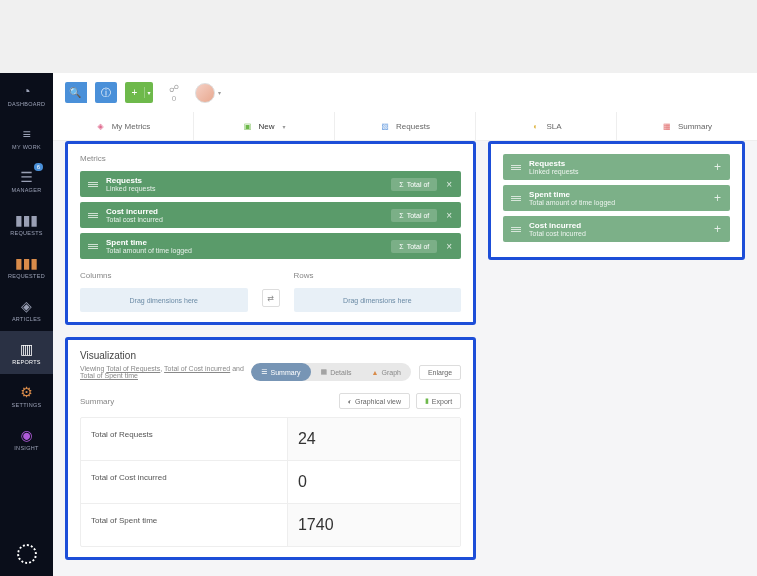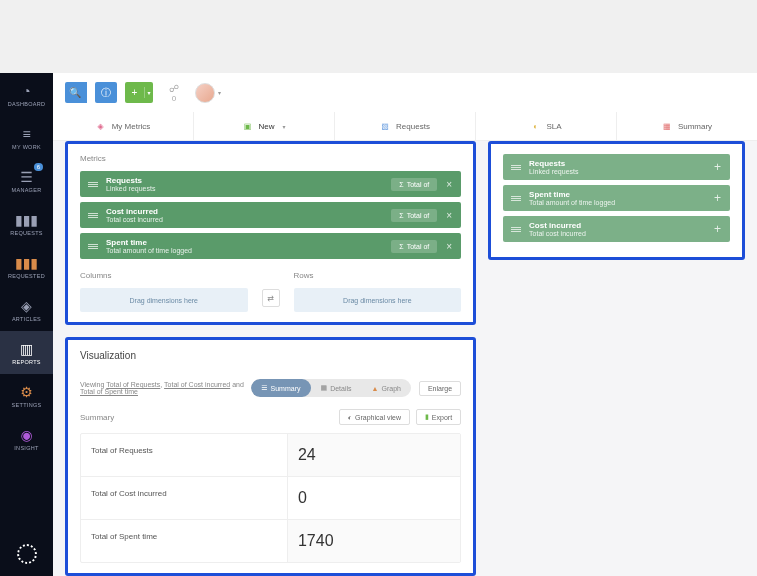--- a/index.html
+++ b/index.html
@@ -63,21 +63,21 @@
 .dim-swap { width: 22px; display: flex; align-items: flex-end; justify-content: center; padding-bottom: 5px; }
 .swap-btn { width: 18px; height: 18px; border: 1px solid #ddd; background: #fff; border-radius: 2px; font-size: 8px; color: #888; cursor: pointer; display: flex; align-items: center; justify-content: center; }
 .drop-zone { background: #e8f0f7; border-radius: 2px; height: 24px; display: flex; align-items: center; justify-content: center; font-size: 7px; color: #6a8aa5; }
 
 
 .filters-panel { margin-top: 12px; padding: 14px 12px; display: flex; align-items: center; justify-content: space-between; }
 .filters-title { font-size: 9px; color: #555; }
 .edit-btn { border: 1px solid #ddd; background: #fff; padding: 3px 8px; font-size: 7px; border-radius: 2px; display: flex; align-items: center; gap: 4px; color: #666; cursor: pointer; }
 
 
-.viz-header { font-size: 10px; color: #444; margin-bottom: 18px; }
+.viz-header { font-size: 10px; color: #444; margin-bottom: 2px; }
 .viz-sub-row { display: flex; align-items: center; justify-content: space-between; margin-bottom: 12px; }
 .viz-sub { font-size: 7px; color: #888; }
 .viz-sub u { color: #888; }
 .view-toggle { display: flex; background: #e8e8e8; border-radius: 12px; overflow: hidden; height: 18px; align-items: center; }
 .view-opt { padding: 0 10px; font-size: 7px; color: #888; display: flex; align-items: center; gap: 3px; height: 100%; cursor: pointer; }
 .view-opt.active { background: #7795b5; color: #fff; border-radius: 12px; }
 .enlarge-btn { border: 1px solid #ddd; background: #fff; padding: 3px 8px; font-size: 7px; border-radius: 2px; color: #666; cursor: pointer; }
 
 .summary-row { display: flex; align-items: center; justify-content: space-between; margin-bottom: 8px; }
 .summary-label { font-size: 8px; color: #888; }

